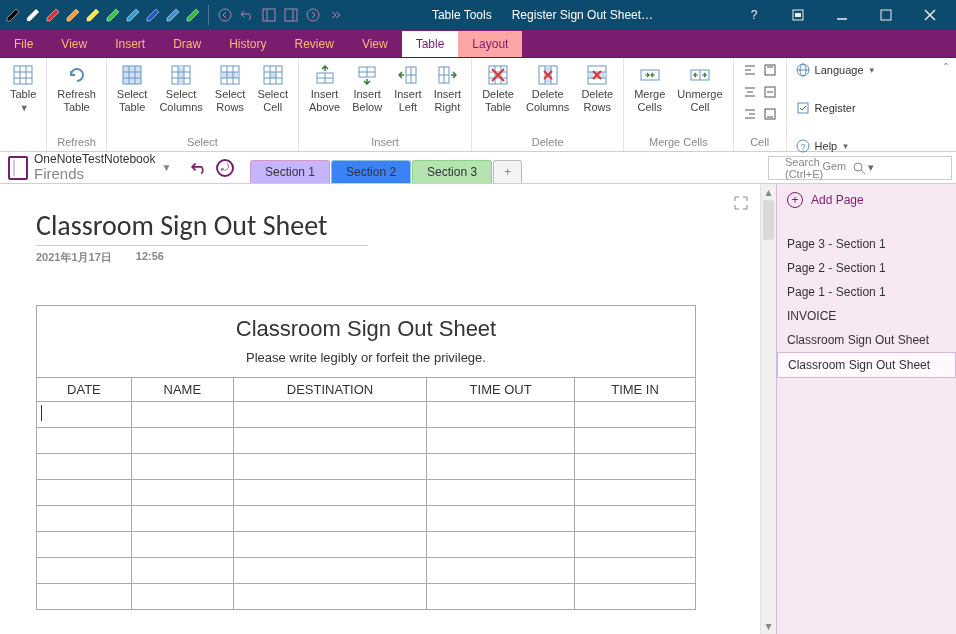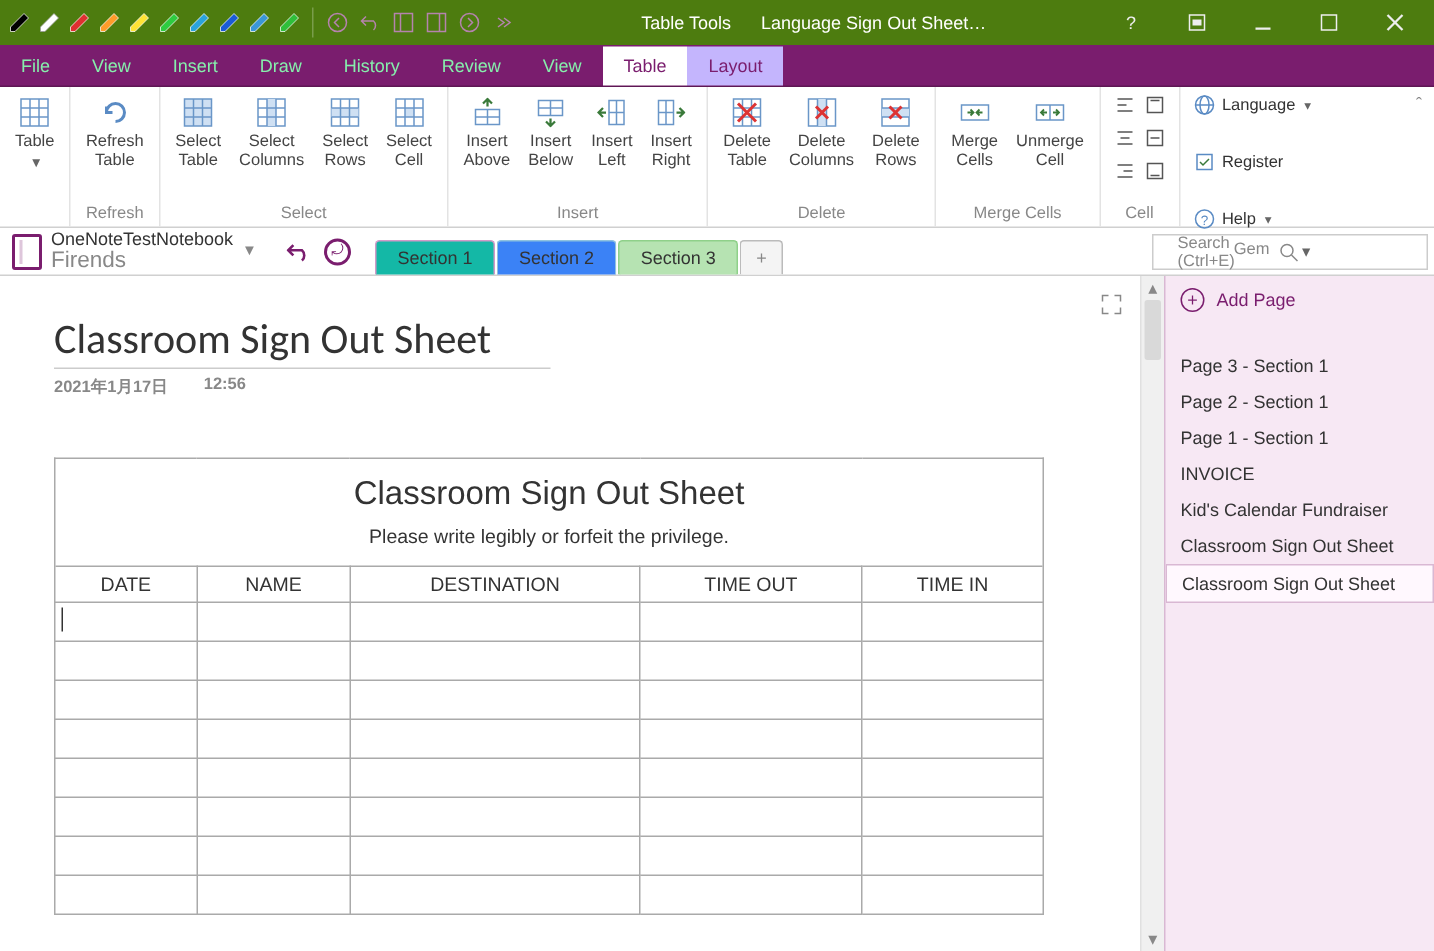--- a/index.html
+++ b/index.html
@@ -1,37 +1,37 @@
 <!DOCTYPE html>
 <html><head>
 <meta charset="utf-8">
 <style>
 * { margin: 0; padding: 0; box-sizing: border-box; font-family: "Segoe UI", Tahoma, sans-serif; }
 body { width: 956px; height: 634px; background: #fff; overflow: hidden; font-size: 12px; color: #333; }
 
 
-.titlebar { height: 30px; background: #4d7c0f; display: flex; align-items: center; padding: 4px 4px; }
+.titlebar { height: 30px; background: #0c4a6e; display: flex; align-items: center; padding: 4px 4px; }
 .qat { display: flex; align-items: center; gap: 2px; }
 .qat-pen { width: 18px; height: 18px; display: inline-flex; align-items: center; justify-content: center; }
 .qat-pen svg { width: 14px; height: 14px; }
 .qat-div { width: 1px; height: 20px; background: rgba(255,255,255,0.25); margin: 0 4px; }
 .qat-icon { width: 20px; height: 20px; display: inline-flex; align-items: center; justify-content: center; color: #b583ad; }
 .qat-icon svg { width: 14px; height: 14px; }
 .title-center { flex: 1; display: flex; justify-content: center; align-items: center; gap: 12px; }
 .context-tab { color: #fff; font-size: 12px; padding: 3px 8px; }
 .doc-title { color: #fff; font-size: 12px; }
 .title-right { display: flex; align-items: center; gap: 0; }
 .titlebtn { width: 44px; height: 30px; display: flex; align-items: center; justify-content: center; color: #eee; }
 .titlebtn svg { width: 12px; height: 12px; }
 
 
 .menubar { height: 28px; background: #7a1d6e; display: flex; align-items: flex-end; border-bottom: 1px solid #5e1754; }
-.menu-item { padding: 6px 14px; color: #86efac; font-size: 12px; }
+.menu-item { padding: 6px 14px; color: #fdba74; font-size: 12px; }
 .menu-item.active { background: #fff; color: #7a1d6e; }
-.menu-item.context { background: #c4b5fd; color: #7a1d6e; }
+.menu-item.context { background: #fca5a5; color: #7a1d6e; }
 
 
 .ribbon { height: 94px; background: #fff; display: flex; border-bottom: 1px solid #d0d0d0; }
 .ribbon-group { display: flex; flex-direction: column; border-right: 1px solid #e3e3e3; }
 .ribbon-row { display: flex; flex: 1; padding: 2px 4px; }
 .ribbon-label { text-align: center; font-size: 11px; color: #888; padding: 2px 0 3px; }
 .rbtn { display: flex; flex-direction: column; align-items: center; justify-content: flex-start; padding: 4px 6px; min-width: 38px; gap: 2px; }
 .rbtn .icon { width: 22px; height: 22px; display: flex; align-items: center; justify-content: center; }
 .rbtn .icon svg { width: 20px; height: 20px; }
 .rbtn .lbl { font-size: 11px; color: #444; text-align: center; line-height: 1.15; }
@@ -44,21 +44,21 @@
 .nb-left { display:flex; align-items:center; gap:6px; padding: 0 8px; width: 250px; }
 .nb-icon { width: 20px; height: 24px; border: 2px solid #7a1d6e; border-radius: 2px; position: relative; }
 .nb-icon::after { content:""; position:absolute; left:3px; top:2px; width:2px; height:16px; background:#7a1d6e40; }
 .nb-text { line-height: 1.1; }
 .nb-title { font-size: 12px; color: #333; }
 .nb-sub { font-size: 15px; color: #888; }
 .nb-und { width: 22px; height: 22px; display:flex;align-items:center;justify-content:center;color:#7a1d6e;margin-left:auto;}
 .nb-ring { width:18px;height:18px;border:2px solid #7a1d6e;border-radius:50%;display:flex;align-items:center;justify-content:center;color:#7a1d6e;font-size:10px;margin-right:8px;}
 .section-tabs { display:flex;align-items:flex-end;height:100%;padding-top:6px;gap:0;}
 .stab { padding: 4px 14px; border: 1px solid #bbb; border-bottom: none; font-size: 12px; border-radius: 3px 3px 0 0; margin-right: 1px; }
-.stab.pk { background:#14b8a6;border-color:#d19ac8;}
+.stab.pk { background:#c4b5fd;border-color:#d19ac8;}
 .stab.bl { background:#3b82f6;border-color:#8fc2de;}
 .stab.gr { background:#b6e3b2;border-color:#8fd08a;}
 .stab.add { padding:4px 10px;background:#f4f4f4;color:#888;}
 .search { margin-left:auto; margin-right:4px; width:184px; height:24px; border:1px solid #ccc; display:flex; align-items:center; padding:0 16px; color:#888;}
 .search span{flex:1;font-size:11px;}
 
 
 .main { display:flex; height: calc(634px - 30px - 28px - 94px - 32px); }
 .page { flex:1; background:#fff; position:relative; padding:24px 36px; }
 .page-title { font-family: Calibri, sans-serif; font-size: 28px; color:#333; font-weight:300; }
@@ -176,21 +176,21 @@
         </svg>
       </span>
     <span class="qat-icon">
         <svg viewBox="0 0 14 14">
           <path d="M4 4 L8 7 L4 10 M8 4 L12 7 L8 10" fill="none" stroke="currentColor"></path>
         </svg>
       </span>
   </div>
   <div class="title-center">
     <div class="context-tab">Table Tools</div>
-    <div class="doc-title">Language Sign Out Sheet…</div>
+    <div class="doc-title">Register Sign Out Sheet…</div>
   </div>
   <div class="title-right">
     <div class="titlebtn">?</div>
     <div class="titlebtn">
         <svg viewBox="0 0 12 12">
           <rect x="1" y="1" width="10" height="10" fill="none" stroke="currentColor"></rect>
           <rect x="3" y="4" width="6" height="4" fill="currentColor"></rect>
         </svg>
       </div>
     <div class="titlebtn">
@@ -654,17 +654,16 @@
   <div class="pagelist">
     <div class="addpage">
       <span class="plus">+</span>
       <span>Add Page</span>
     </div>
     <div class="pl-gap"></div>
     <div class="pl-item">Page 3 - Section 1</div>
     <div class="pl-item">Page 2 - Section 1</div>
     <div class="pl-item">Page 1 - Section 1</div>
     <div class="pl-item">INVOICE</div>
-    <div class="pl-item">Kid's Calendar Fundraiser</div>
     <div class="pl-item">Classroom Sign Out Sheet</div>
     <div class="pl-item sel">Classroom Sign Out Sheet</div>
   </div>
 </div>
 
 </body></html>

